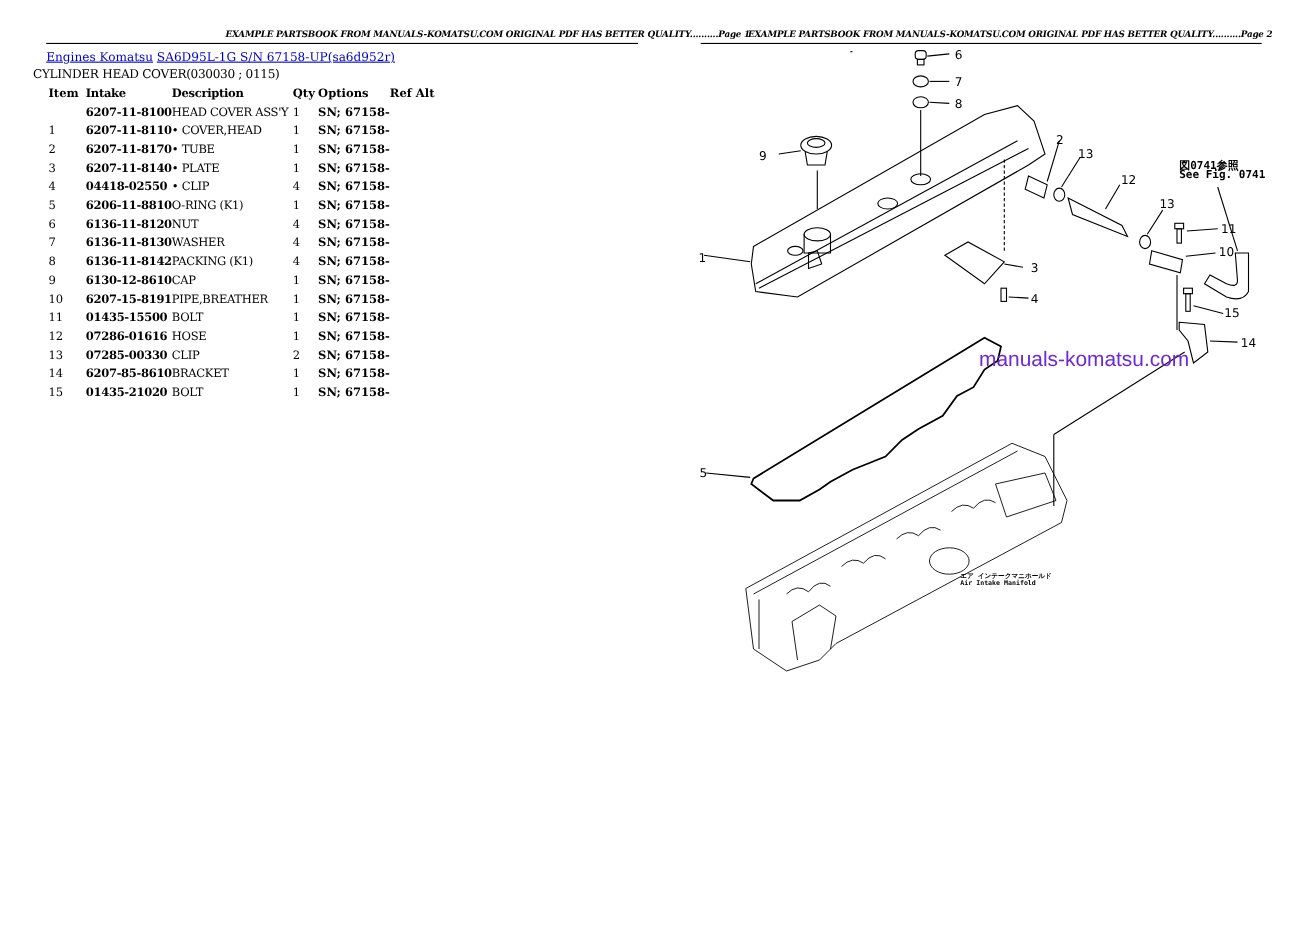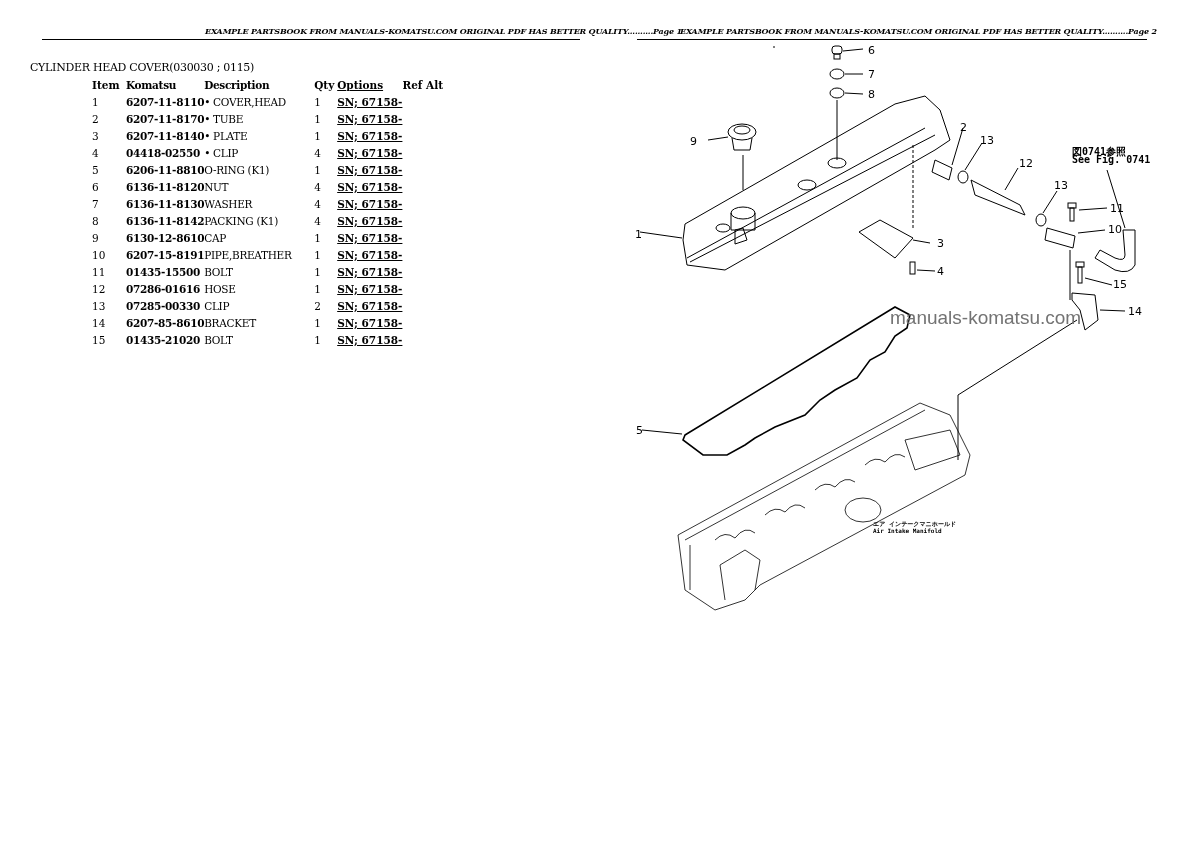--- a/index.html
+++ b/index.html
@@ -9,57 +9,69 @@
   .page.p2 { left:595px; width:595px; }
   .hdr { position:absolute; top:26px; font-family:"DejaVu Serif", serif; font-weight:bold; font-style:italic; font-size:8px; letter-spacing:-0.2px; white-space:nowrap; }
   .hdr-line { position:absolute; top:39px; height:1px; background:#000; }
   .p1 .hdr { left:205px; }
   .p1 .hdr-line { left:42px; width:538px; }
   .p2 .hdr { left:85px; }
   .p2 .hdr-line { left:42px; width:510px; }
   .breadcrumb { position:absolute; left:42px; top:45px; font-size:11px; white-space:nowrap; }
   .breadcrumb a { color:#0000cc; text-decoration:underline; }
   .section-title { position:absolute; left:30px; top:61px; font-size:11px; white-space:nowrap; letter-spacing:-0.3px; }
-  table.parts { position:absolute; left:44px; top:76px; border-collapse:collapse; font-size:10.5px;margin-left:48px; }
+  table.parts { position:absolute; left:44px; top:76px; border-collapse:collapse; font-size:10.5px; }
   table.parts th { font-weight:bold; text-align:left; padding:0; height:17px; white-space:nowrap; }
   table.parts td { padding:0; height:17px; white-space:nowrap; }
   .c-item { width:34px; }
   .c-part { width:74px; font-weight:bold; letter-spacing:-0.3px; }
   .c-desc { width:110px; letter-spacing:-0.3px; }
   .c-qty { width:23px; }
-  .c-opt { width:60px; font-weight:bold;text-decoration:underline; }
+  .c-opt { width:60px; font-weight:bold; }
   .c-ref { width:40px; }
   th.c-part { padding-left:10px; }
   th.c-desc { padding-left:20px; }
   .diagram { position:absolute; left:0; top:0; width:595px; height:842px; }
   .callout { position:absolute; font-family:"DejaVu Sans", sans-serif; font-size:11px; }
-  .watermark { position:absolute; left:295px; top:307px; font-family:"Liberation Sans", sans-serif; font-size:19px; color:#737373; white-space:nowrap; }
+  .watermark { position:absolute; left:295px; top:317px; font-family:"Liberation Sans", sans-serif; font-size:19px; color:#6d28d9; white-space:nowrap; }
   .note { position:absolute; font-family:"DejaVu Sans Mono", monospace; font-size:10px; font-weight:bold; line-height:8px; white-space:nowrap; }
 </style>
 </head>
 <body>
 
 <div class="page p1">
   <div class="hdr">EXAMPLE PARTSBOOK FROM MANUALS-KOMATSU.COM ORIGINAL PDF HAS BETTER QUALITY..........Page 1</div>
   <div class="hdr-line"></div>
 
+  <div class="breadcrumb">
+    <a>Engines Komatsu</a>
+    <a>SA6D95L-1G S/N  67158-UP(sa6d952r)</a>
+  </div>
   <div class="section-title">CYLINDER HEAD COVER(030030 ; 0115)</div>
 
   <table class="parts">
     <thead>
       <tr>
         <th class="c-item">Item</th>
-        <th class="c-part">Komatsu</th>
+        <th class="c-part">Intake</th>
         <th class="c-desc">Description</th>
         <th class="c-qty">Qty</th>
         <th class="c-opt">Options</th>
         <th class="c-ref">Ref Alt</th>
       </tr>
     </thead>
     <tbody id="parts-body">
+        <tr>
+          <td class="c-item"></td>
+          <td class="c-part">6207-11-8100</td>
+          <td class="c-desc">HEAD COVER ASS'Y</td>
+          <td class="c-qty">1</td>
+          <td class="c-opt">SN; 67158-</td>
+          <td class="c-ref"></td>
+        </tr>
         <tr>
           <td class="c-item">1</td>
           <td class="c-part">6207-11-8110</td>
           <td class="c-desc">• COVER,HEAD</td>
           <td class="c-qty">1</td>
           <td class="c-opt">SN; 67158-</td>
           <td class="c-ref"></td>
         </tr>
         <tr>
           <td class="c-item">2</td>

